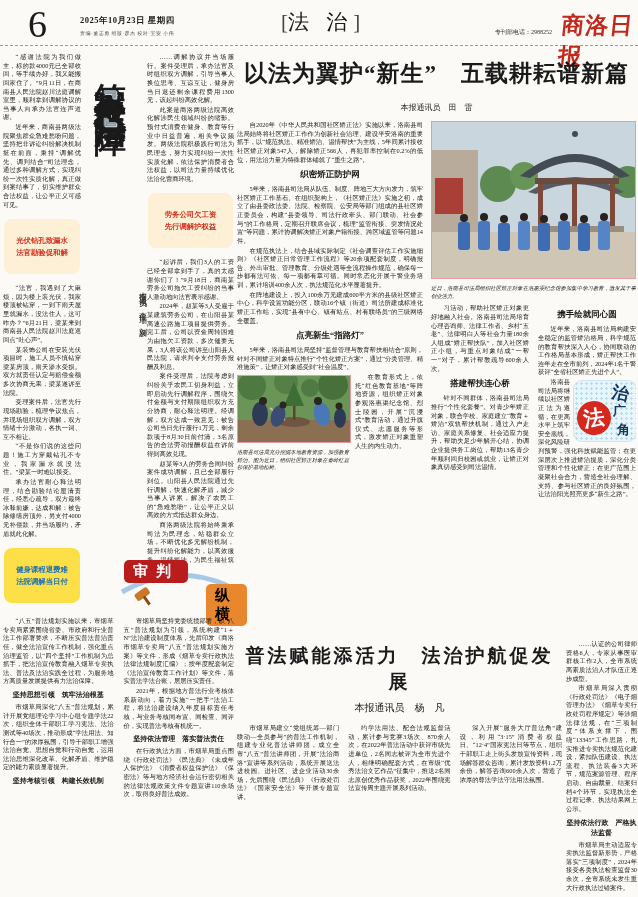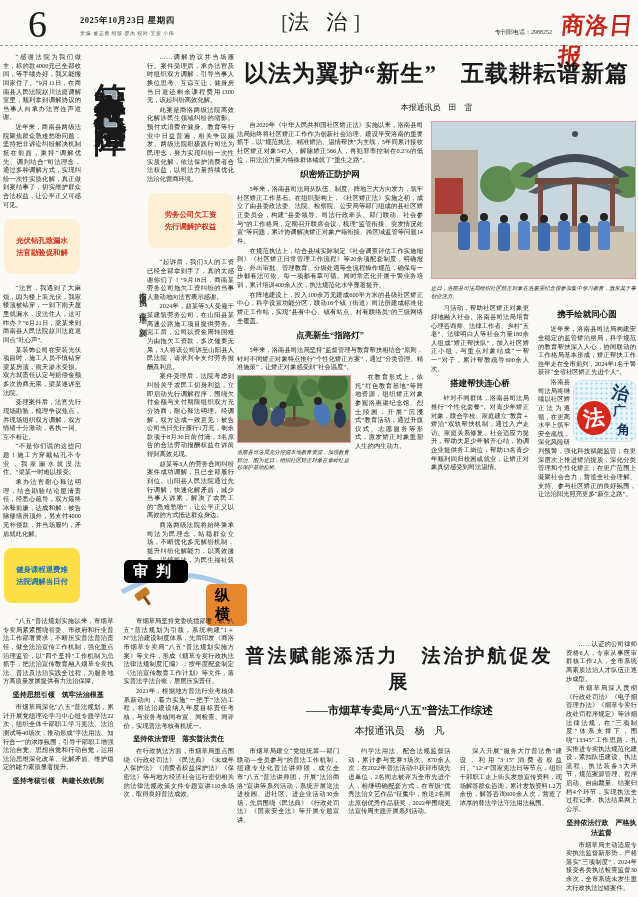--- a/index.html
+++ b/index.html
@@ -26,21 +26,21 @@
   .lcol1{width:78px;overflow:hidden;}
   .lhead{width:66px;position:relative;flex:none;}
   .vhead{position:absolute;left:12px;top:4px;writing-mode:vertical-rl;font-size:32px;font-weight:bold;
          line-height:1.05;letter-spacing:4px;font-family:"Liberation Serif",serif;}
   .vhead .vbrk{color:#8d9aa4;font-size:26px;text-shadow:1px 1px 0 #cfd6da;}
   .vbyline{position:absolute;right:0px;top:232px;writing-mode:vertical-rl;font-size:8px;letter-spacing:2px;color:#222;}
   .lcol2{width:87px;overflow:hidden;}
   
   .stamp{position:absolute;left:118px;top:558px;width:114px;height:54px;}
   .stamp .swoosh{position:absolute;left:0;top:0;}
-  .stamp .sp{position:absolute;left:6px;top:2px;background:#000000;color:#fff;font-weight:bold;font-size:15px;
+  .stamp .sp{position:absolute;left:6px;top:2px;background:#b91c1c;color:#fff;font-weight:bold;font-size:15px;
              padding:2px 9px;border-radius:5px;letter-spacing:8px;font-family:"Liberation Sans",sans-serif;}
   .stamp .zh{position:absolute;left:44px;top:26px;background:#e8872e;color:#000000;font-weight:bold;font-size:15px;
              padding:2px 9px;border-radius:5px;letter-spacing:8px;font-family:"Liberation Sans",sans-serif;margin-left:44px;}
   .stamp .gavel{position:absolute;left:14px;top:26px;}
   
   .mainart{position:absolute;left:237px;top:56px;width:399px;height:584px;overflow:hidden;}
   .mh1{font-size:23px;font-weight:bold;text-align:center;letter-spacing:1px;margin:2px 0 0 0;}
   .mh2{font-size:12px;font-weight:bold;text-align:center;margin-top:7px;}
   .mby{font-size:8px;text-align:center;margin-top:13px;}
   .mbody{display:flex;gap:8px;margin-top:8px;}
@@ -243,21 +243,20 @@
     <p>市烟草局深化“八五”普法规划，累计开展党组理论学习中心组专题学法22次，组织全体干部职工学习宪法、法治测试等40场次，推动形成“学法用法、知行合一”的浓厚氛围，引导干部职工增强法治自觉、思想自觉和行动自觉，运用法治思维深化改革、化解矛盾、维护稳定的能力素质显著提升。</p>
     <div class="bsub">坚持考核引领　构建长效机制</div>
     <p>市烟草局坚持党委统揽部署，以“八五”普法规划为引领，系统构建“1＋N”法治建设制度体系，先后印发《商洛市烟草专卖局“八五”普法规划实施方案》等文件，形成《烟草专卖行政执法法律法规制度汇编》；按年度配套制定《法治宣传教育工作计划》等文件，落实普法学法台账，层层压实责任。</p>
     <p>2021年，根据地方普法行业考核体系新动向，着力实施“一把手”法治工程，将法治建设纳入年度目标责任考核，与业务考核同布置、同检查、同评价，实现普法考核有机统一。</p>
     <div class="bsub">坚持依法管理　落实普法责任</div>
     <p>在行政执法方面，市烟草局重点围绕《行政处罚法》《民法典》《未成年人保护法》《消费者权益保护法》《保密法》等与地方经济社会运行密切相关的法律法规政策文件专题宣讲110余场次，取得良好普法成效。</p>
   </div>
 
   <div class="botB">
     <div class="bh1">普法赋能添活力　法治护航促发展</div>
-    <div class="bh2">——市烟草专卖局“八五”普法工作综述</div>
     <div class="bby">本报通讯员　杨　凡</div>
     <div class="bcols bodytxt">
       <p>市烟草局建立“党组统筹—部门联动—全员参与”的普法工作机制，组建专业化普法讲师团，成立全市“八五”普法讲师团，开展“法治商洛”宣讲等系列活动，系统开展送法进校园、进社区、进企业活动30余场，先后围绕《民法典》《行政处罚法》《国家安全法》等开展专题宣讲。</p>
       <p>约学法用法、配合法规监督活动，累计参与竞赛3场次、870余人次，在2022年普法活动中获评市级先进单位，2名同志被评为全市先进个人，相继明确配套方式，在市级“优秀法治文艺作品”征集中，推送2名同志原创优秀作品获奖，2022年围绕宪法宣传周主题开展系列活动。</p>
       <p>深入开展“服务大厅普法角”建设，利用“3·15”消费者权益日、“12·4”国家宪法日等节点，组织干部职工走上街头发放宣传资料，现场解答群众咨询，累计发放资料1.2万余份，解答咨询600余人次，营造了浓厚的尊法学法守法用法氛围。</p>
     </div>
   </div>
 
   <div class="botC bodytxt">
     <p>……认证的公司律师资格6人，专家从事医审群核工作2人，全市系统高素质法治人才队伍正逐步成型。</p>

